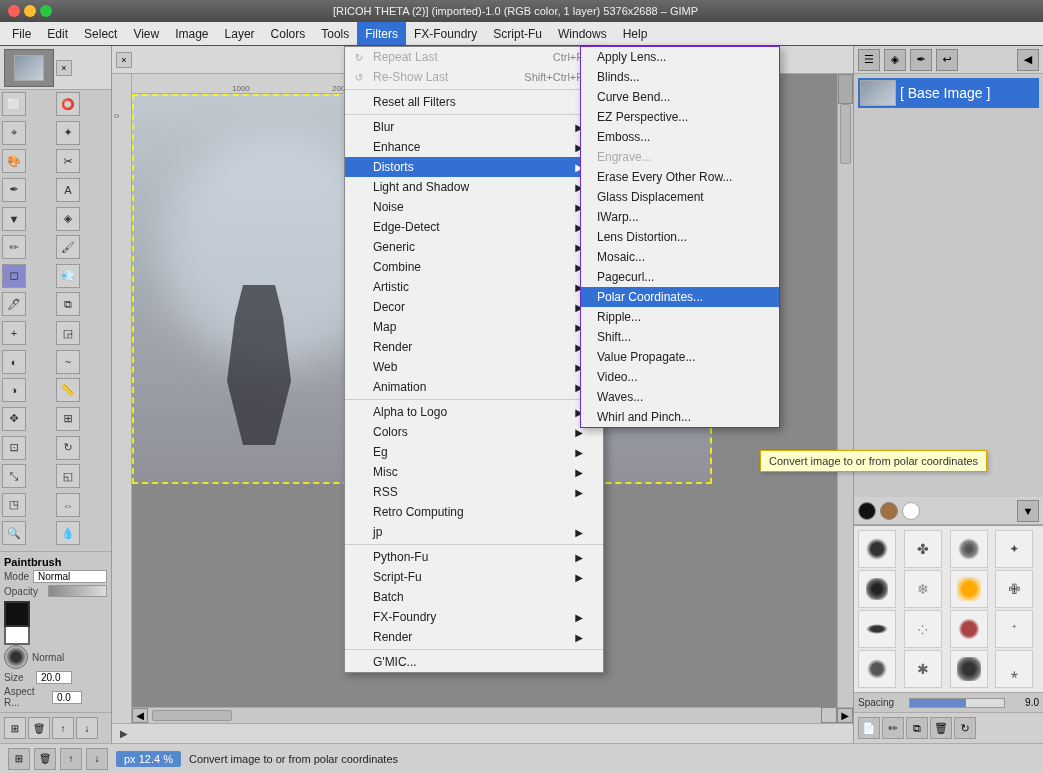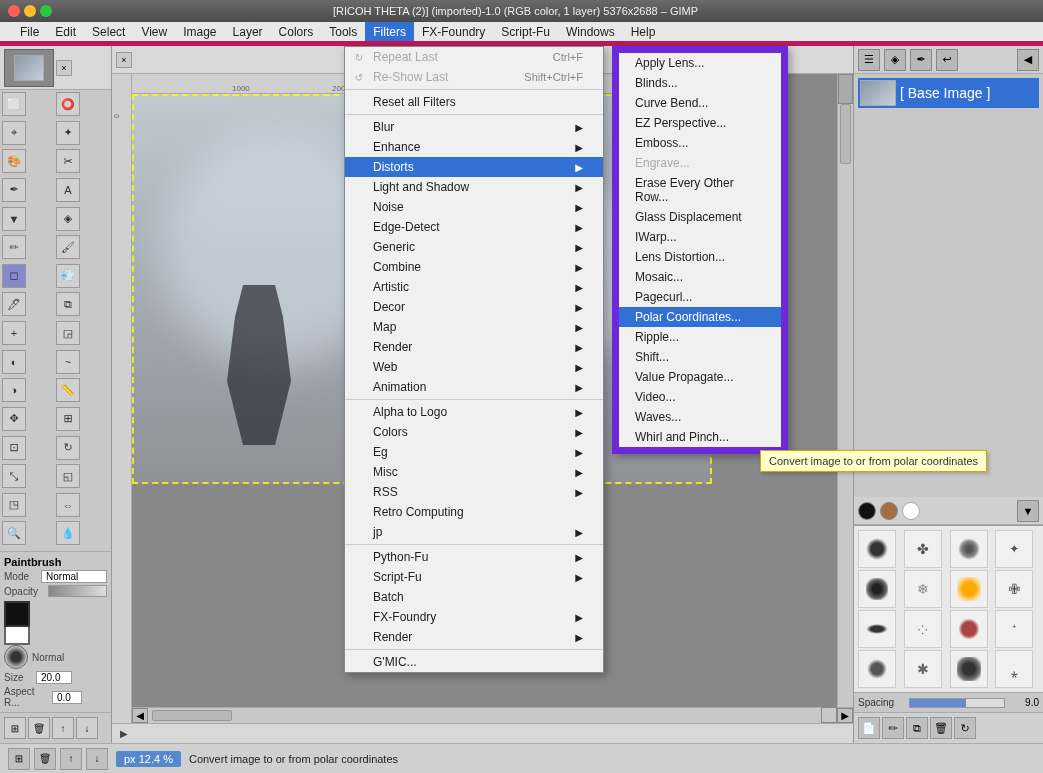--- a/index.html
+++ b/index.html
@@ -32,22 +32,22 @@
     .win-btn.min { background: #febc2e; }
     .win-btn.max { background: #28c840; }
     .win-left-btns { display: flex; gap: 4px; }
 
     
     #menu-bar {
       background: #e8e8e8;
       height: 24px;
       display: flex;
       align-items: center;
-      padding: 0 12px;
-      border-bottom: 5px solid #be185d;
+      padding: 0 4px;
+      border-bottom: 1px solid #be185d;
     }
     .menu-item {
       padding: 2px 8px;
       cursor: pointer;
       font-size: 12px;
       color: #222;
       height: 100%;
       display: flex;
       align-items: center;
     }
@@ -125,21 +125,21 @@
       background: #c8c8c8;
     }
     .section-label {
       font-size: 11px;
       font-weight: bold;
       margin-bottom: 2px;
     }
     .mode-row {
       display: flex;
       align-items: center;
-      gap: 12px;
+      gap: 4px;
       margin-bottom: 2px;
       font-size: 11px;
     }
     .mode-label { font-size: 10px; color: #444; }
     .mode-value {
       background: white;
       border: 1px solid #999;
       padding: 0 4px;
       font-size: 10px;
       flex: 1;
@@ -512,26 +512,26 @@
       left: 6px;
       width: 16px; height: 16px;
       display: flex; align-items: center; justify-content: center;
       font-size: 10px;
     }
 
     
     #distorts-submenu {
       position: absolute;
       top: 46px;
-      left: 612px;
+      left: 580px;
       background: #f0f0f0;
-      border: 7px solid #6d28d9;
+      border: 1px solid #6d28d9;
       box-shadow: 3px 3px 8px rgba(0,0,0,0.3);
       z-index: 101;
-      width: 176px;
+      width: 200px;
     }
     .submenu-item {
       padding: 3px 16px 3px 16px;
       cursor: pointer;
       display: flex;
       align-items: center;
       justify-content: space-between;
       font-size: 12px;
       color: #222;
     }

